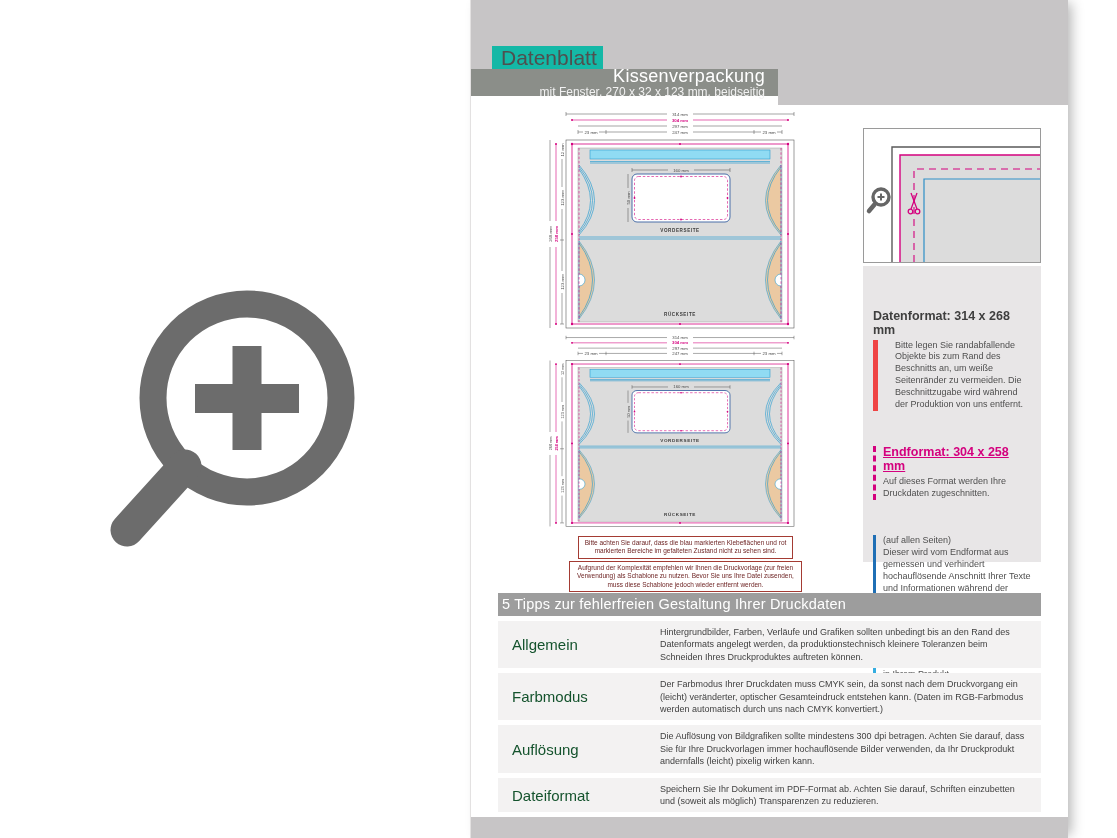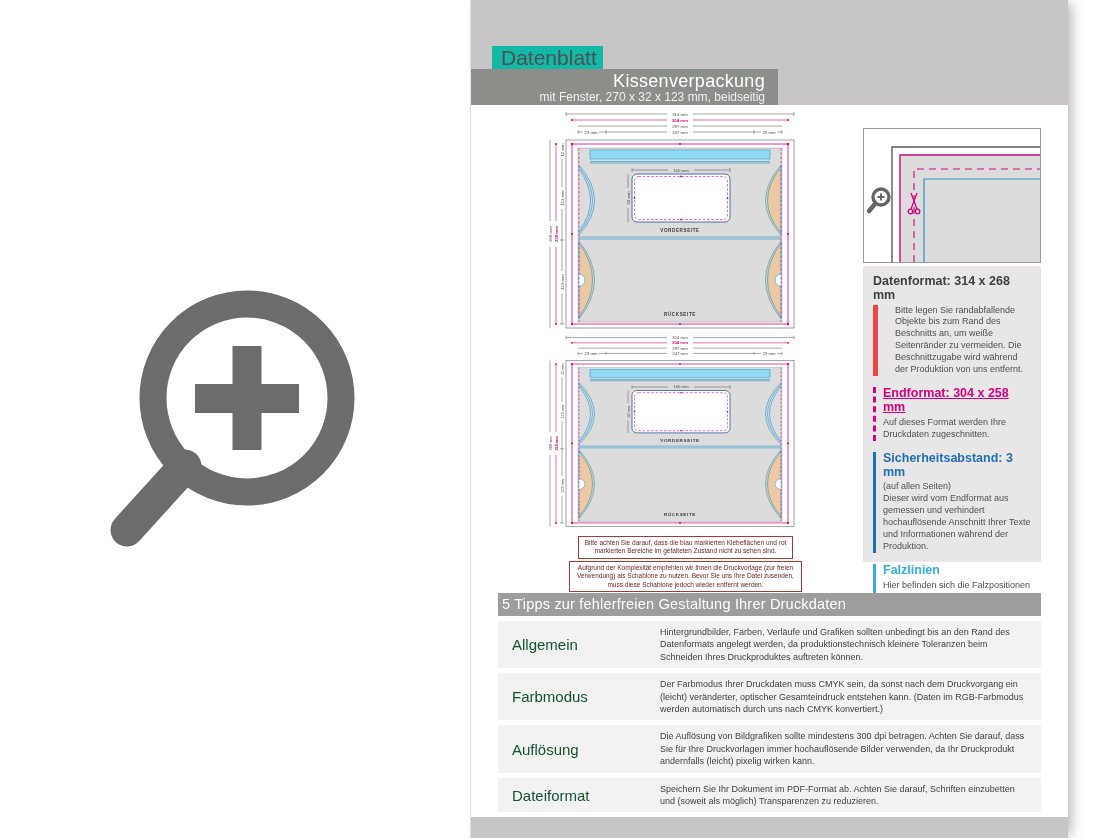--- a/index.html
+++ b/index.html
@@ -14,21 +14,21 @@
     position:absolute;left:470px;top:0;width:597px;height:838px;background:#ffffff;
     border-left:1px solid #e3e1e1;
     box-shadow:6px 0 12px -3px rgba(0,0,0,.30);
   }
   .band-top{position:absolute;left:0;top:0;width:597px;height:69px;background:#c7c5c6;}
   .tab{
     position:absolute;left:21px;top:46px;width:102px;height:23px;background:#14b8a6;
     color:#4f4f4f;font-size:21px;line-height:23px;padding-left:9px;box-sizing:content-box;
   }
   .band-dark{
-    position:absolute;left:0;top:69px;width:307px;height:36px;background:#8b8e89;
+    position:absolute;left:0;top:69px;width:307px;height:27px;background:#8b8e89;
     display:flex;flex-direction:column;align-items:flex-end;justify-content:center;
     padding-right:13px;box-sizing:border-box;color:#ffffff;
   }
   .band-dark .title{font-size:18px;line-height:19px;letter-spacing:.3px;}
   .band-dark .subtitle{font-size:12px;line-height:12px;color:#f2f2f2;}
   .band-light2{position:absolute;left:307px;top:69px;width:290px;height:36px;background:#c7c5c6;}
   .band-bottom{position:absolute;left:0;bottom:0;width:597px;height:21px;background:#c7c5c6;}
 
   
   .dieline1{position:absolute;left:75px;top:110px;width:250px;height:222px;}
@@ -50,21 +50,21 @@
 
   
   .corner-box{
     position:absolute;left:392px;top:128px;width:178px;height:135px;
     background:#ffffff;border:1px solid #9a9a9a;box-sizing:border-box;overflow:hidden;
   }
   .info-panel{
     position:absolute;left:392px;top:266px;width:178px;height:296px;background:#e8e6e7;
     padding:9px 10px;box-sizing:border-box;
   }
-  .info-panel section{margin-bottom:11px;}
+  .info-panel section{margin-bottom:11px;margin-top:35px;}
   .info-panel h3{margin:0 0 2px 0;font-size:12.5px;line-height:1.1;}
   .info-panel p{margin:0;font-size:9px;line-height:1.33;color:#4f4f4f;}
   .h-dark{color:#3f3f3f;}
   .h-magenta{color:#d4017e;text-decoration:underline;}
   .h-blue{color:#1f6fb5;}
   .h-cyan{color:#35ade0;font-size:12px;}
   .sub-blue{color:#1f6fb5;font-size:9px;line-height:1.1;margin:0 0 2px 0;}
   .note-magenta{border-left:5px solid #ef4444;padding-left:17px;margin-top:9px;}
   .blk-endformat{border-left:3px dashed #d4017e;padding-left:7px;}
   .blk-sicherheit{border-left:3px solid #1f6fb5;padding-left:7px;}
@@ -360,21 +360,20 @@
   <div class="info-panel">
     <section>
       <h3 class="h-dark">Datenformat: 314 x 268 mm</h3>
       <p class="note-magenta">Bitte legen Sie randabfallende Objekte bis zum Rand des Beschnitts an, um weiße Seitenränder zu vermeiden. Die Beschnittzugabe wird während der Produktion von uns entfernt.</p>
     </section>
     <section class="blk-endformat">
       <h3 class="h-magenta">Endformat: 304 x 258 mm</h3>
       <p>Auf dieses Format werden Ihre Druckdaten zugeschnitten.</p>
     </section>
     <section class="blk-sicherheit">
-      <h3 class="h-blue">Sicherheitsabstand: 3 mm</h3>
       <p class="sub-blue">(auf allen Seiten)</p>
       <p>Dieser wird vom Endformat aus gemessen und verhindert hochauflösende Anschnitt Ihrer Texte und Informationen während der Produktion.</p>
     </section>
     <section class="blk-falz">
       <h3 class="h-cyan">Falzlinien</h3>
       <p>Hier befinden sich die Falzpositionen in Ihrem Produkt</p>
     </section>
   </div>
 
   <div class="tips">

